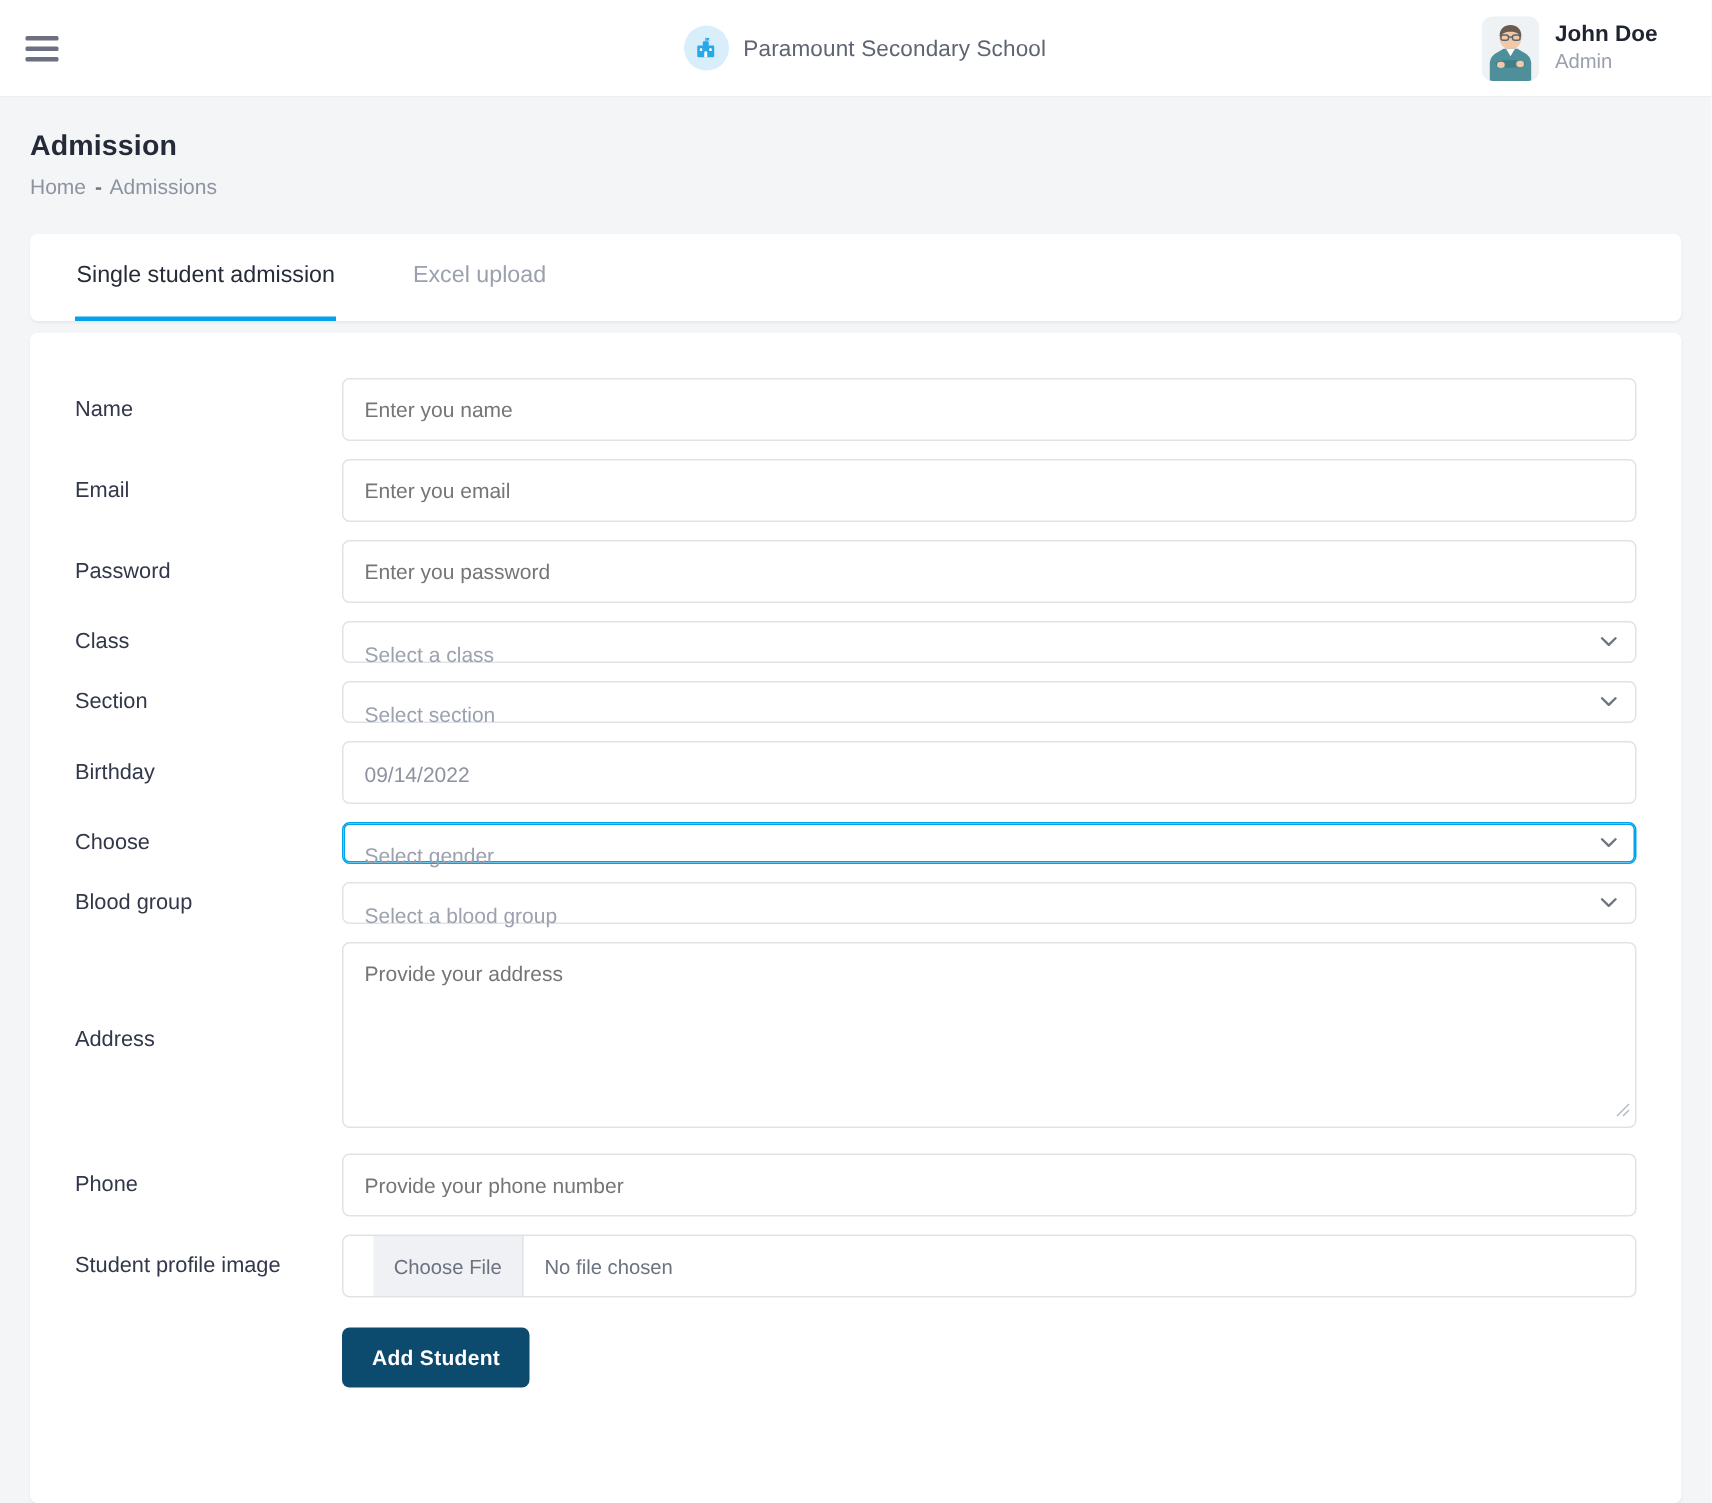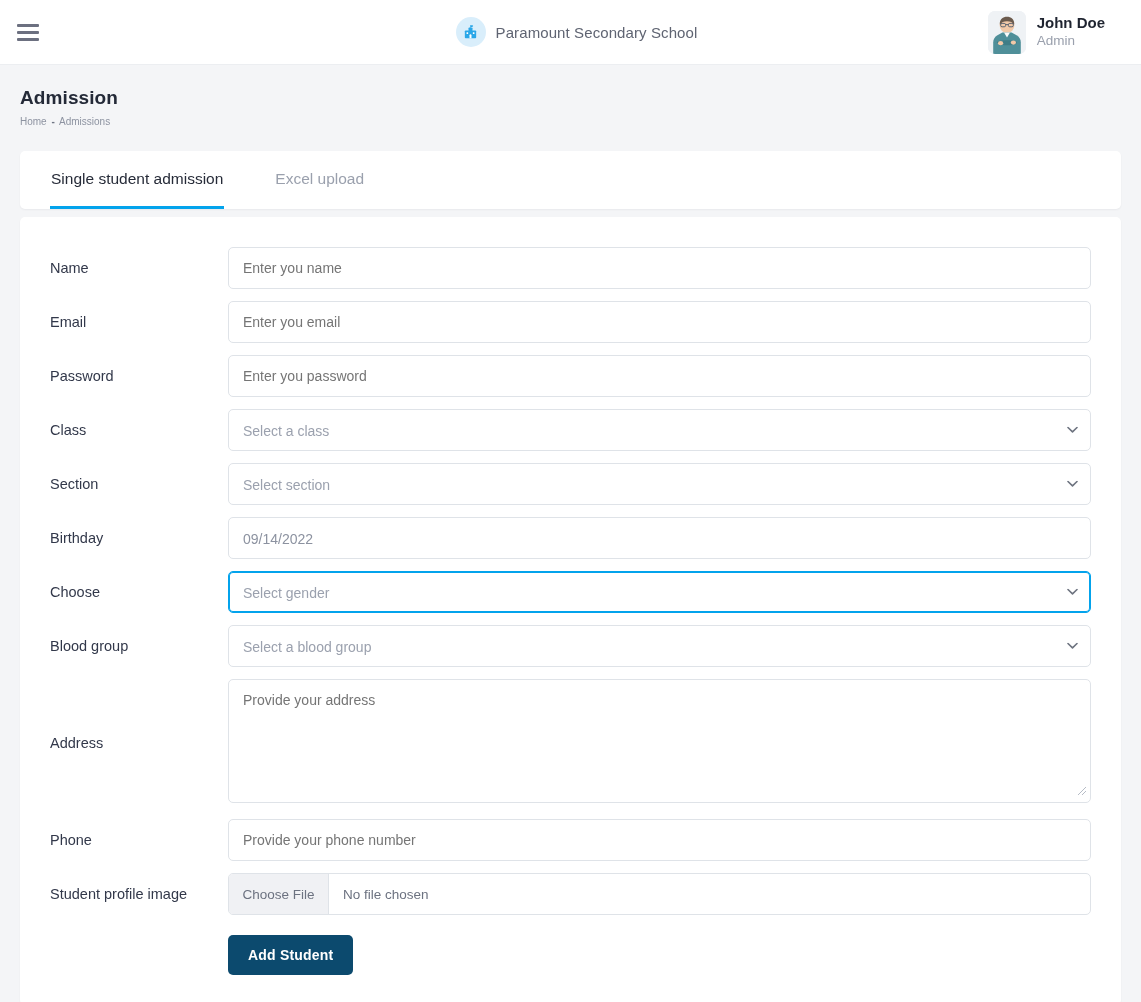--- a/index.html
+++ b/index.html
@@ -81,21 +81,21 @@
 
   
   .page-head { padding: 22px 0 0 20px; }
   .page-title {
     font-size: 19px;
     font-weight: 700;
     color: #242a38;
     margin: 0 14px 7px 0;
     letter-spacing: .1px;
   }
-  .crumbs { font-size: 10px; color: #8d93a1; }
+  .crumbs { font-size: 14px; color: #8d93a1; }
   .crumbs .sep { color: #6f7684; font-weight: 700; padding: 0 2px; }
   .crumbs a { color: #8d93a1; text-decoration: none; }
 
   
   .wrap { padding: 0 20px; }
   .card {
     background: #ffffff;
     border-radius: 5px;
     box-shadow: 0 1px 2px rgba(16,24,40,.05);
   }
@@ -130,21 +130,21 @@
     width: 100%;
     border: 1px solid #dfe3e8;
     border-radius: 5px;
     background: #fff;
     font-family: "Liberation Sans", sans-serif;
     font-size: 14px;
     color: #31364a;
   }
   .input { height: 42px; padding: 0 14px; line-height: 42px; }
   .select {
-    height: 42px;
+    height: 28px;
     padding: 0 34px 0 14px;
     line-height: 42px;
     cursor: pointer;
   }
   .placeholder { color: #9ba1ae; }
   .value-dim { color: #8c92a0; }
 
   .select-wrap { position: relative; }
   .chevron {
     position: absolute;
@@ -174,20 +174,21 @@
   .file-btn {
     width: 100px;
     background: #f0f1f4;
     border-right: 1px solid #dfe3e8;
     display: flex;
     align-items: center;
     justify-content: center;
     font-size: 13.5px;
     color: #6c7280;
     cursor: pointer;
+    margin-left: 20px;
   }
   .file-name {
     flex: 1;
     display: flex;
     align-items: center;
     padding-left: 14px;
     font-size: 13.5px;
     color: #6c7280;
   }
 

